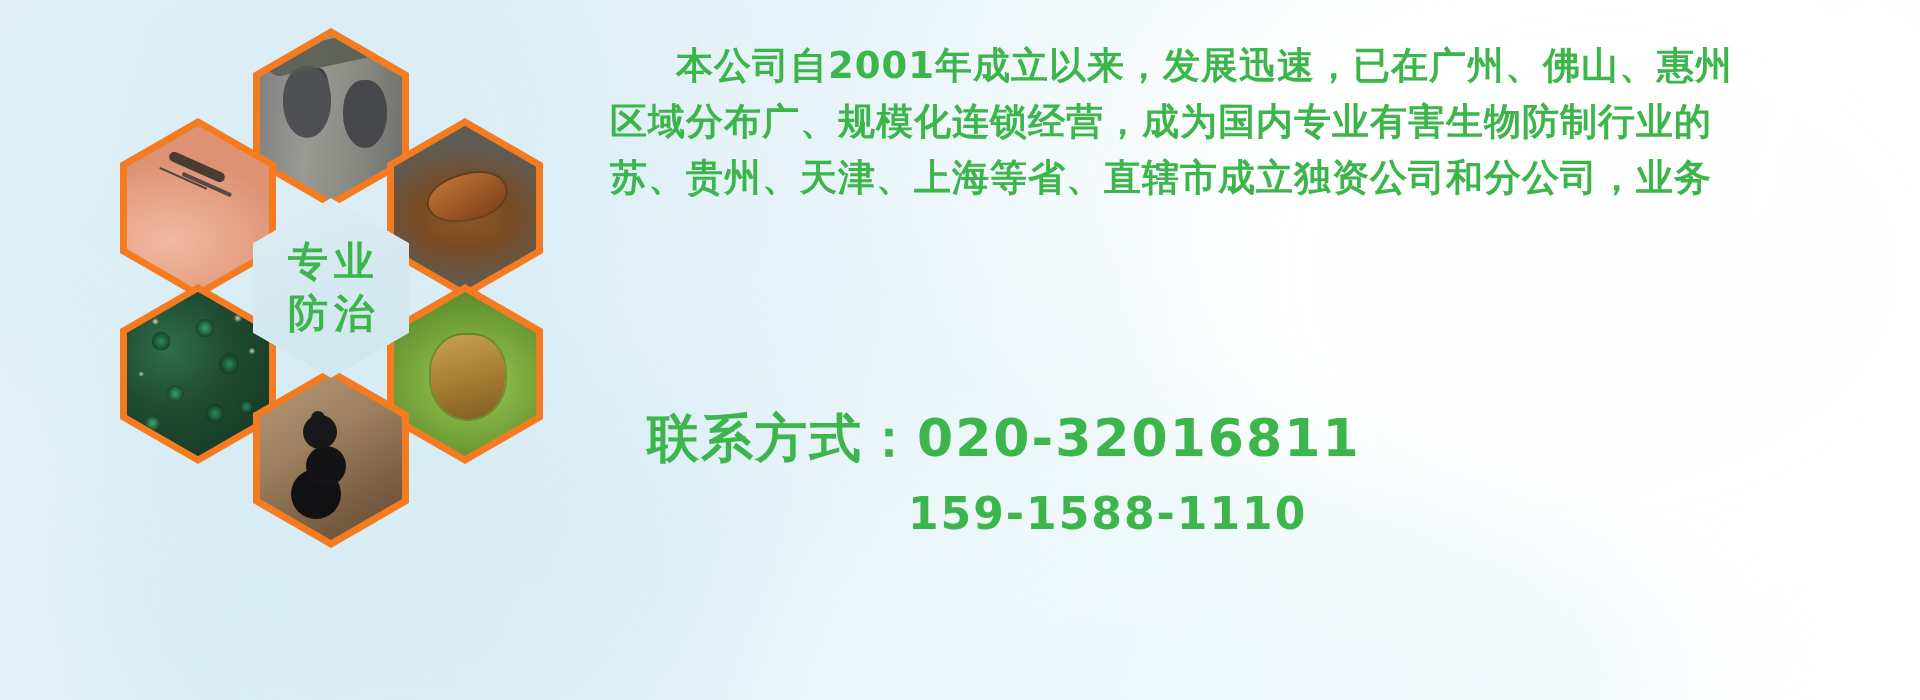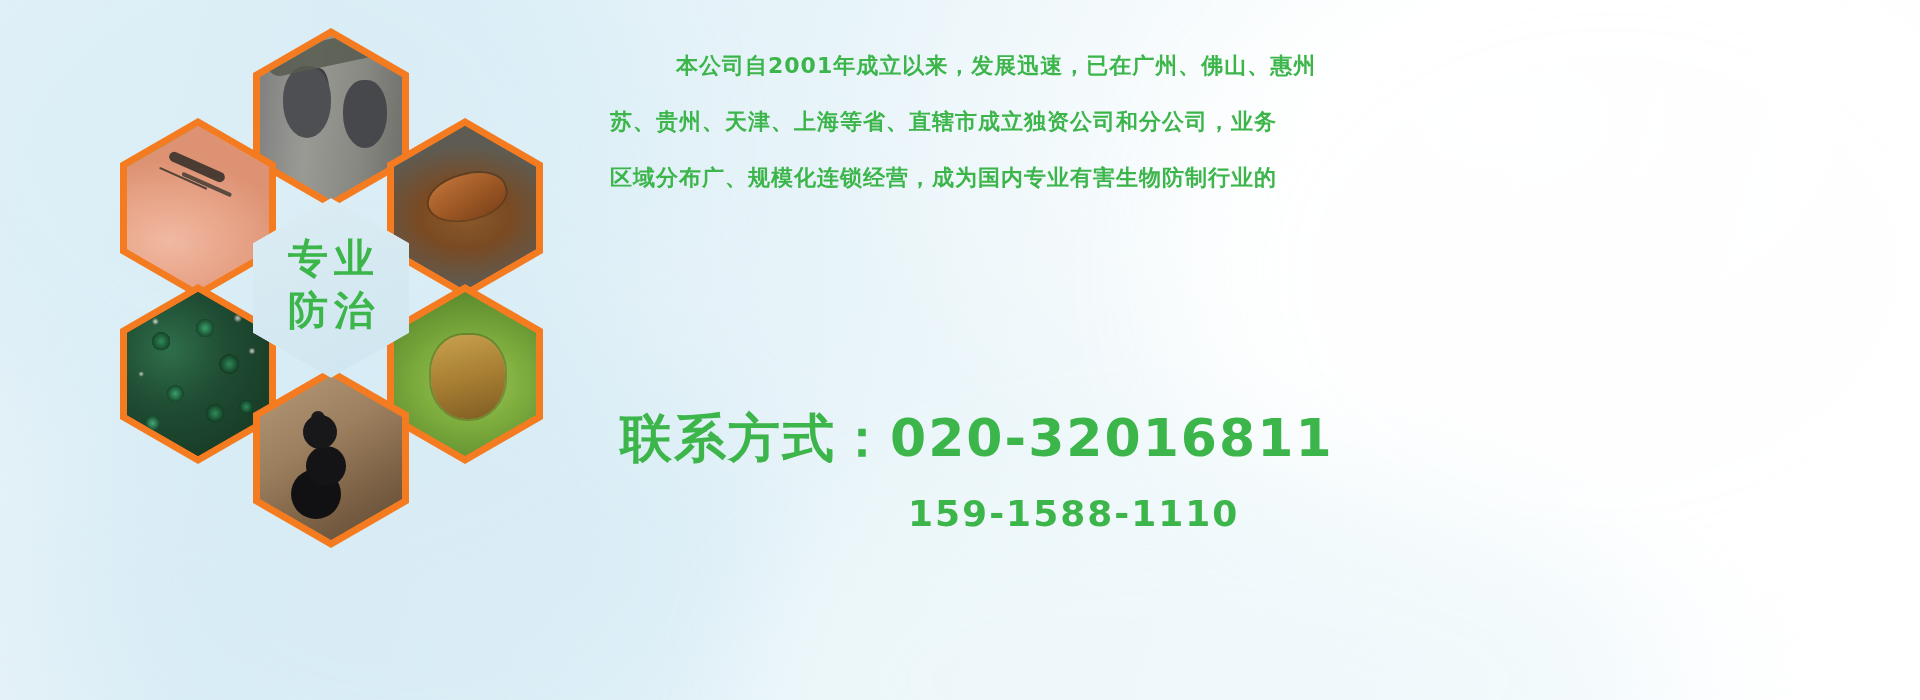--- a/index.html
+++ b/index.html
@@ -48,21 +48,21 @@
   .hex-center { background:transparent; }
   .hex-center .inner {
     width:156px; height:180px;
     background:linear-gradient(160deg,#dcecf3 0%,#cfe6f0 100%);
     display:flex; flex-direction:column; align-items:center; justify-content:center;
     gap:6px;
   }
   .hex-center-text {
     color:#3cb54a; font-size:40px; font-weight:bold; letter-spacing:6px;
     text-indent:6px; line-height:1.15;
-    font-family:Liberation Mono, monospace;
+    font-family:Liberation Serif, serif;
   }
 
   
   .art-mosquito {
     background:
       radial-gradient(ellipse 120px 80px at 30% 70%, #f0b9a2 0%, #e7a286 60%, #dd9273 100%),
       linear-gradient(120deg,#8fae5a 0%,#6f9c45 22%, #e9b49b 40%, #e39e7f 100%);
   }
   .art-mosquito::after {
     content:""; position:absolute; left:28%; top:22%;
@@ -140,36 +140,36 @@
     content:""; position:absolute; left:30%; top:24%; width:34px; height:34px;
     border-radius:50%; background:#18181a;
     box-shadow: 6px 34px 0 3px #141416, -4px 62px 0 8px #111113,
                 -2px -14px 0 -10px #1b1b1d;
   }
 
   
   .copy { position:absolute; left:610px; top:38px; width:1260px; }
   .copy p {
     color:#3cb54a;
-    font-size:22px;
+    font-size:37px;
     line-height:56px;
     font-weight:bold;
     letter-spacing:1px;
     white-space:nowrap;
     font-family:"DejaVu Sans","Liberation Sans",sans-serif;
   }
   .copy p.indent { text-indent:66px; }
 
   .contact { position:absolute; left:620px; top:400px; }
   .contact .line {
     color:#3cb54a; font-weight:bold; white-space:nowrap;
     font-family:"DejaVu Sans","Liberation Sans",sans-serif;
   }
-  .contact .line-1 { font-size:52px; line-height:76px; letter-spacing:2px; }
-  .contact .line-2 { font-size:36px; line-height:76px; letter-spacing:2px; padding-left:288px; }
+  .contact .line-1 { font-size:52px; line-height:76px; letter-spacing:2px;margin-left:27px; }
+  .contact .line-2 { font-size:44px; line-height:76px; letter-spacing:2px; padding-left:288px; }
 </style>
 </head>
 <body>
 
 <div class="bg-blob blob-a"></div>
 <div class="bg-blob blob-b"></div>
 <div class="bg-blob blob-c"></div>
 <div class="bg-blob blob-d"></div>
 
 <div class="hex-cluster">
@@ -213,20 +213,20 @@
   <div class="hex hex-center">
     <div class="inner">
       <div class="hex-center-text">专业</div>
       <div class="hex-center-text">防治</div>
     </div>
   </div>
 </div>
 
 <div class="copy">
   <p class="indent">本公司自2001年成立以来，发展迅速，已在广州、佛山、惠州</p>
+  <p>区域分布广、规模化连锁经营，成为国内专业有害生物防制行业的</p>
   <p>苏、贵州、天津、上海等省、直辖市成立独资公司和分公司，业务</p>
-  <p>区域分布广、规模化连锁经营，成为国内专业有害生物防制行业的</p>
 </div>
 
 <div class="contact">
   <div class="line line-1">联系方式：020-32016811</div>
   <div class="line line-2">159-1588-1110</div>
 </div>
 
 </body></html>

